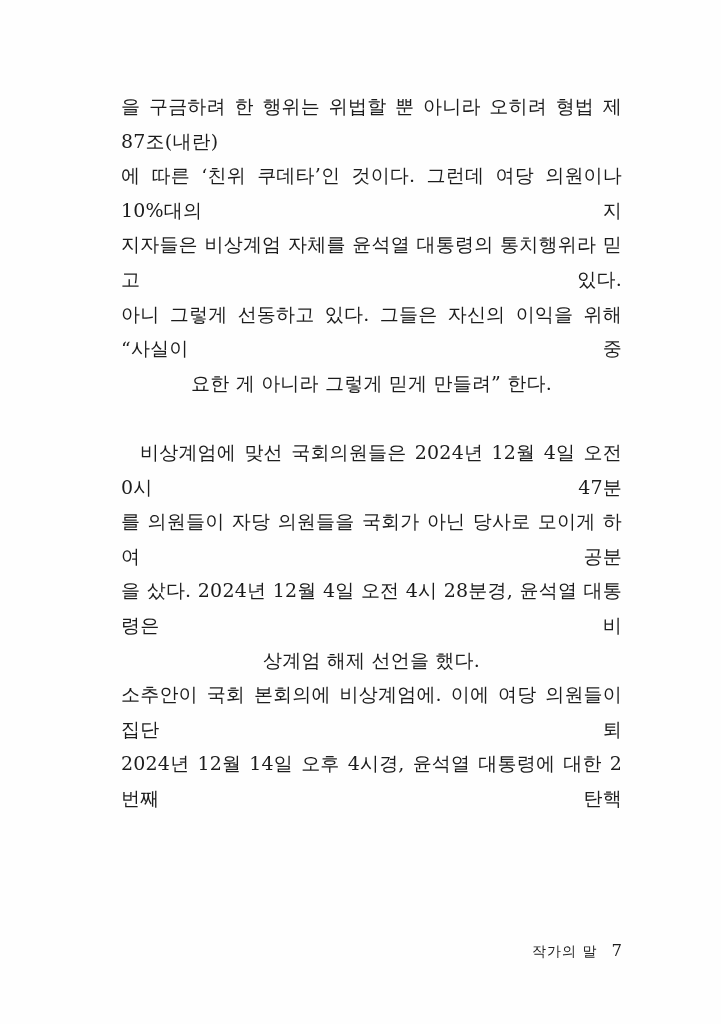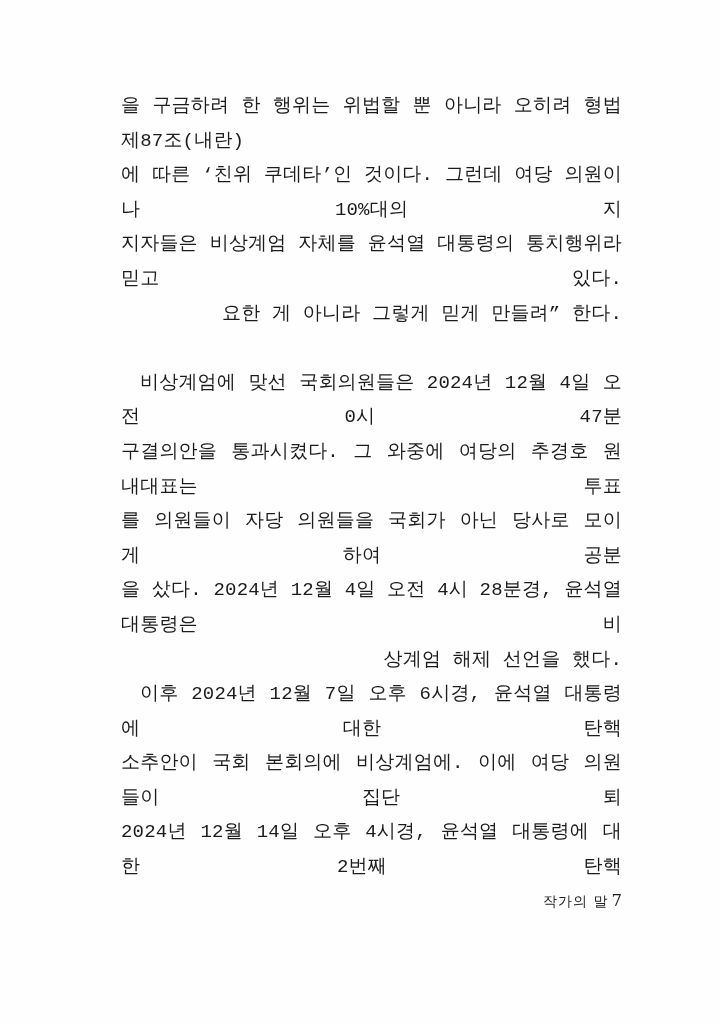--- a/index.html
+++ b/index.html
@@ -20,43 +20,42 @@
     position: absolute;
     left: 121px;
     top: 89px;
     width: 501px;
     font-size: 19px;
     line-height: 34.6px;
     letter-spacing: 0.2px;
   }
   .paragraph {
     margin: 0;
-    font-family: Liberation Mono, monospace;
   }
   .paragraph.space-before {
     margin-top: 34.6px;
   }
   .line {
-    text-align: right;
+    text-align: center;
     white-space: normal;
   }
   .line.just {
     text-align: justify;
     text-align-last: justify;
   }
   .line.indent {
     text-indent: 19px;
   }
   .footer {
     position: absolute;
-    top: 891px;
+    top: 941px;
     right: 99px;
     display: flex;
     align-items: baseline;
-    gap: 3px;
+    gap: 14px;
   }
   .footer .section-title {
     font-size: 14px;
     letter-spacing: 1px;
     color: #222222;
   }
   .footer .page-number {
     font-size: 16.5px;
     color: #1c1c1c;
   }
@@ -64,31 +63,30 @@
 </head>
 <body>
 
 <div class="page" style="background: rgb(254, 254, 254); color: rgb(28, 28, 28);">
 
   <main class="body-text" id="paragraphs-container">
       <div class="paragraph">
         <div class="line just">을 구금하려 한 행위는 위법할 뿐 아니라 오히려 형법 제87조(내란)</div>
         <div class="line just">에 따른 ‘친위 쿠데타’인 것이다. 그런데 여당 의원이나 10%대의 지</div>
         <div class="line just">지자들은 비상계엄 자체를 윤석열 대통령의 통치행위라 믿고 있다.</div>
+        <div class="line just">아니 그렇게 선동하고 있다. 그들은 자신의 이익을 위해 “사실이 중</div>
         <div class="line">요한 게 아니라 그렇게 믿게 만들려” 한다.</div>
       </div>
       <div class="paragraph space-before">
         <div class="line just indent">비상계엄에 맞선 국회의원들은 2024년 12월 4일 오전 0시 47분</div>
-        <div class="line just">구결의안을 통과시켰다. 그 와중에 여당의 추경호 원내대표는 투표</div>
         <div class="line just">를 의원들이 자당 의원들을 국회가 아닌 당사로 모이게 하여 공분</div>
         <div class="line just">을 샀다. 2024년 12월 4일 오전 4시 28분경, 윤석열 대통령은 비</div>
         <div class="line">상계엄 해제 선언을 했다.</div>
       </div>
       <div class="paragraph">
-        <div class="line just indent">이후 2024년 12월 7일 오후 6시경, 윤석열 대통령에 대한 탄핵</div>
         <div class="line just">소추안이 국회 본회의에 비상계엄에. 이에 여당 의원들이 집단 퇴</div>
         <div class="line just">2024년 12월 14일 오후 4시경, 윤석열 대통령에 대한 2번째 탄핵</div>
       </div>
     </main>
 
   <div class="footer">
     <span class="section-title">작가의 말</span>
     <span class="page-number">7</span>
   </div>
 

